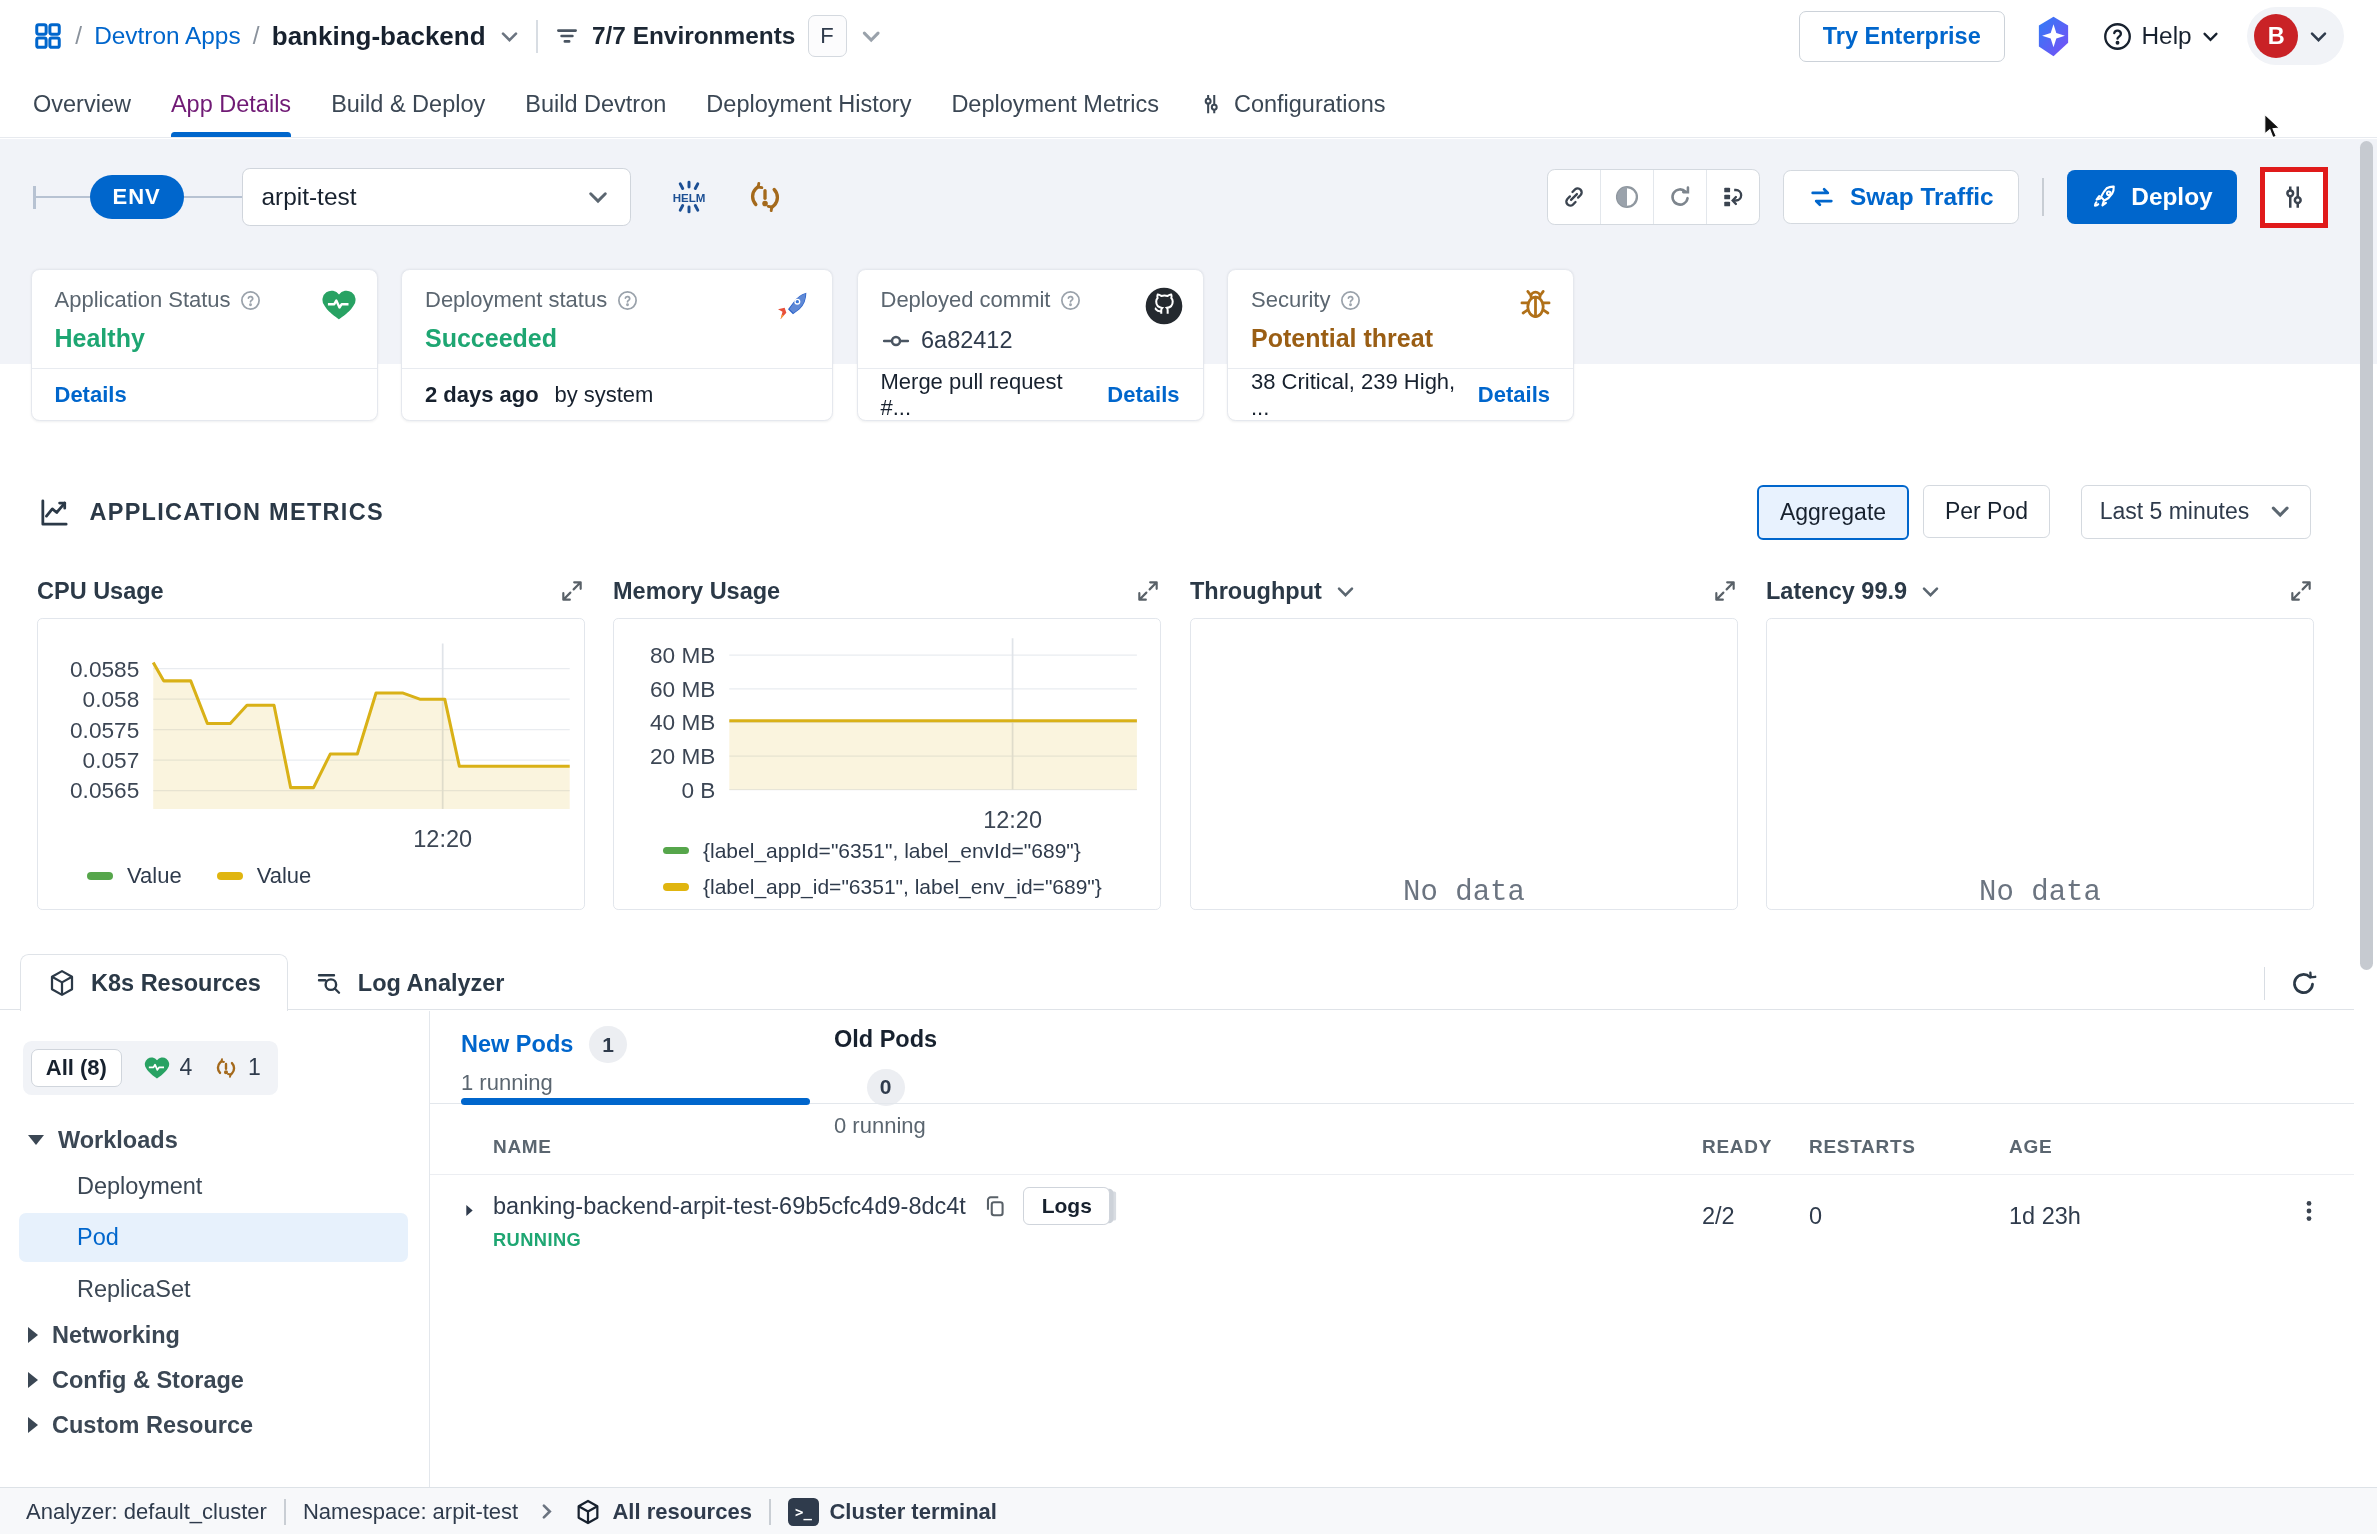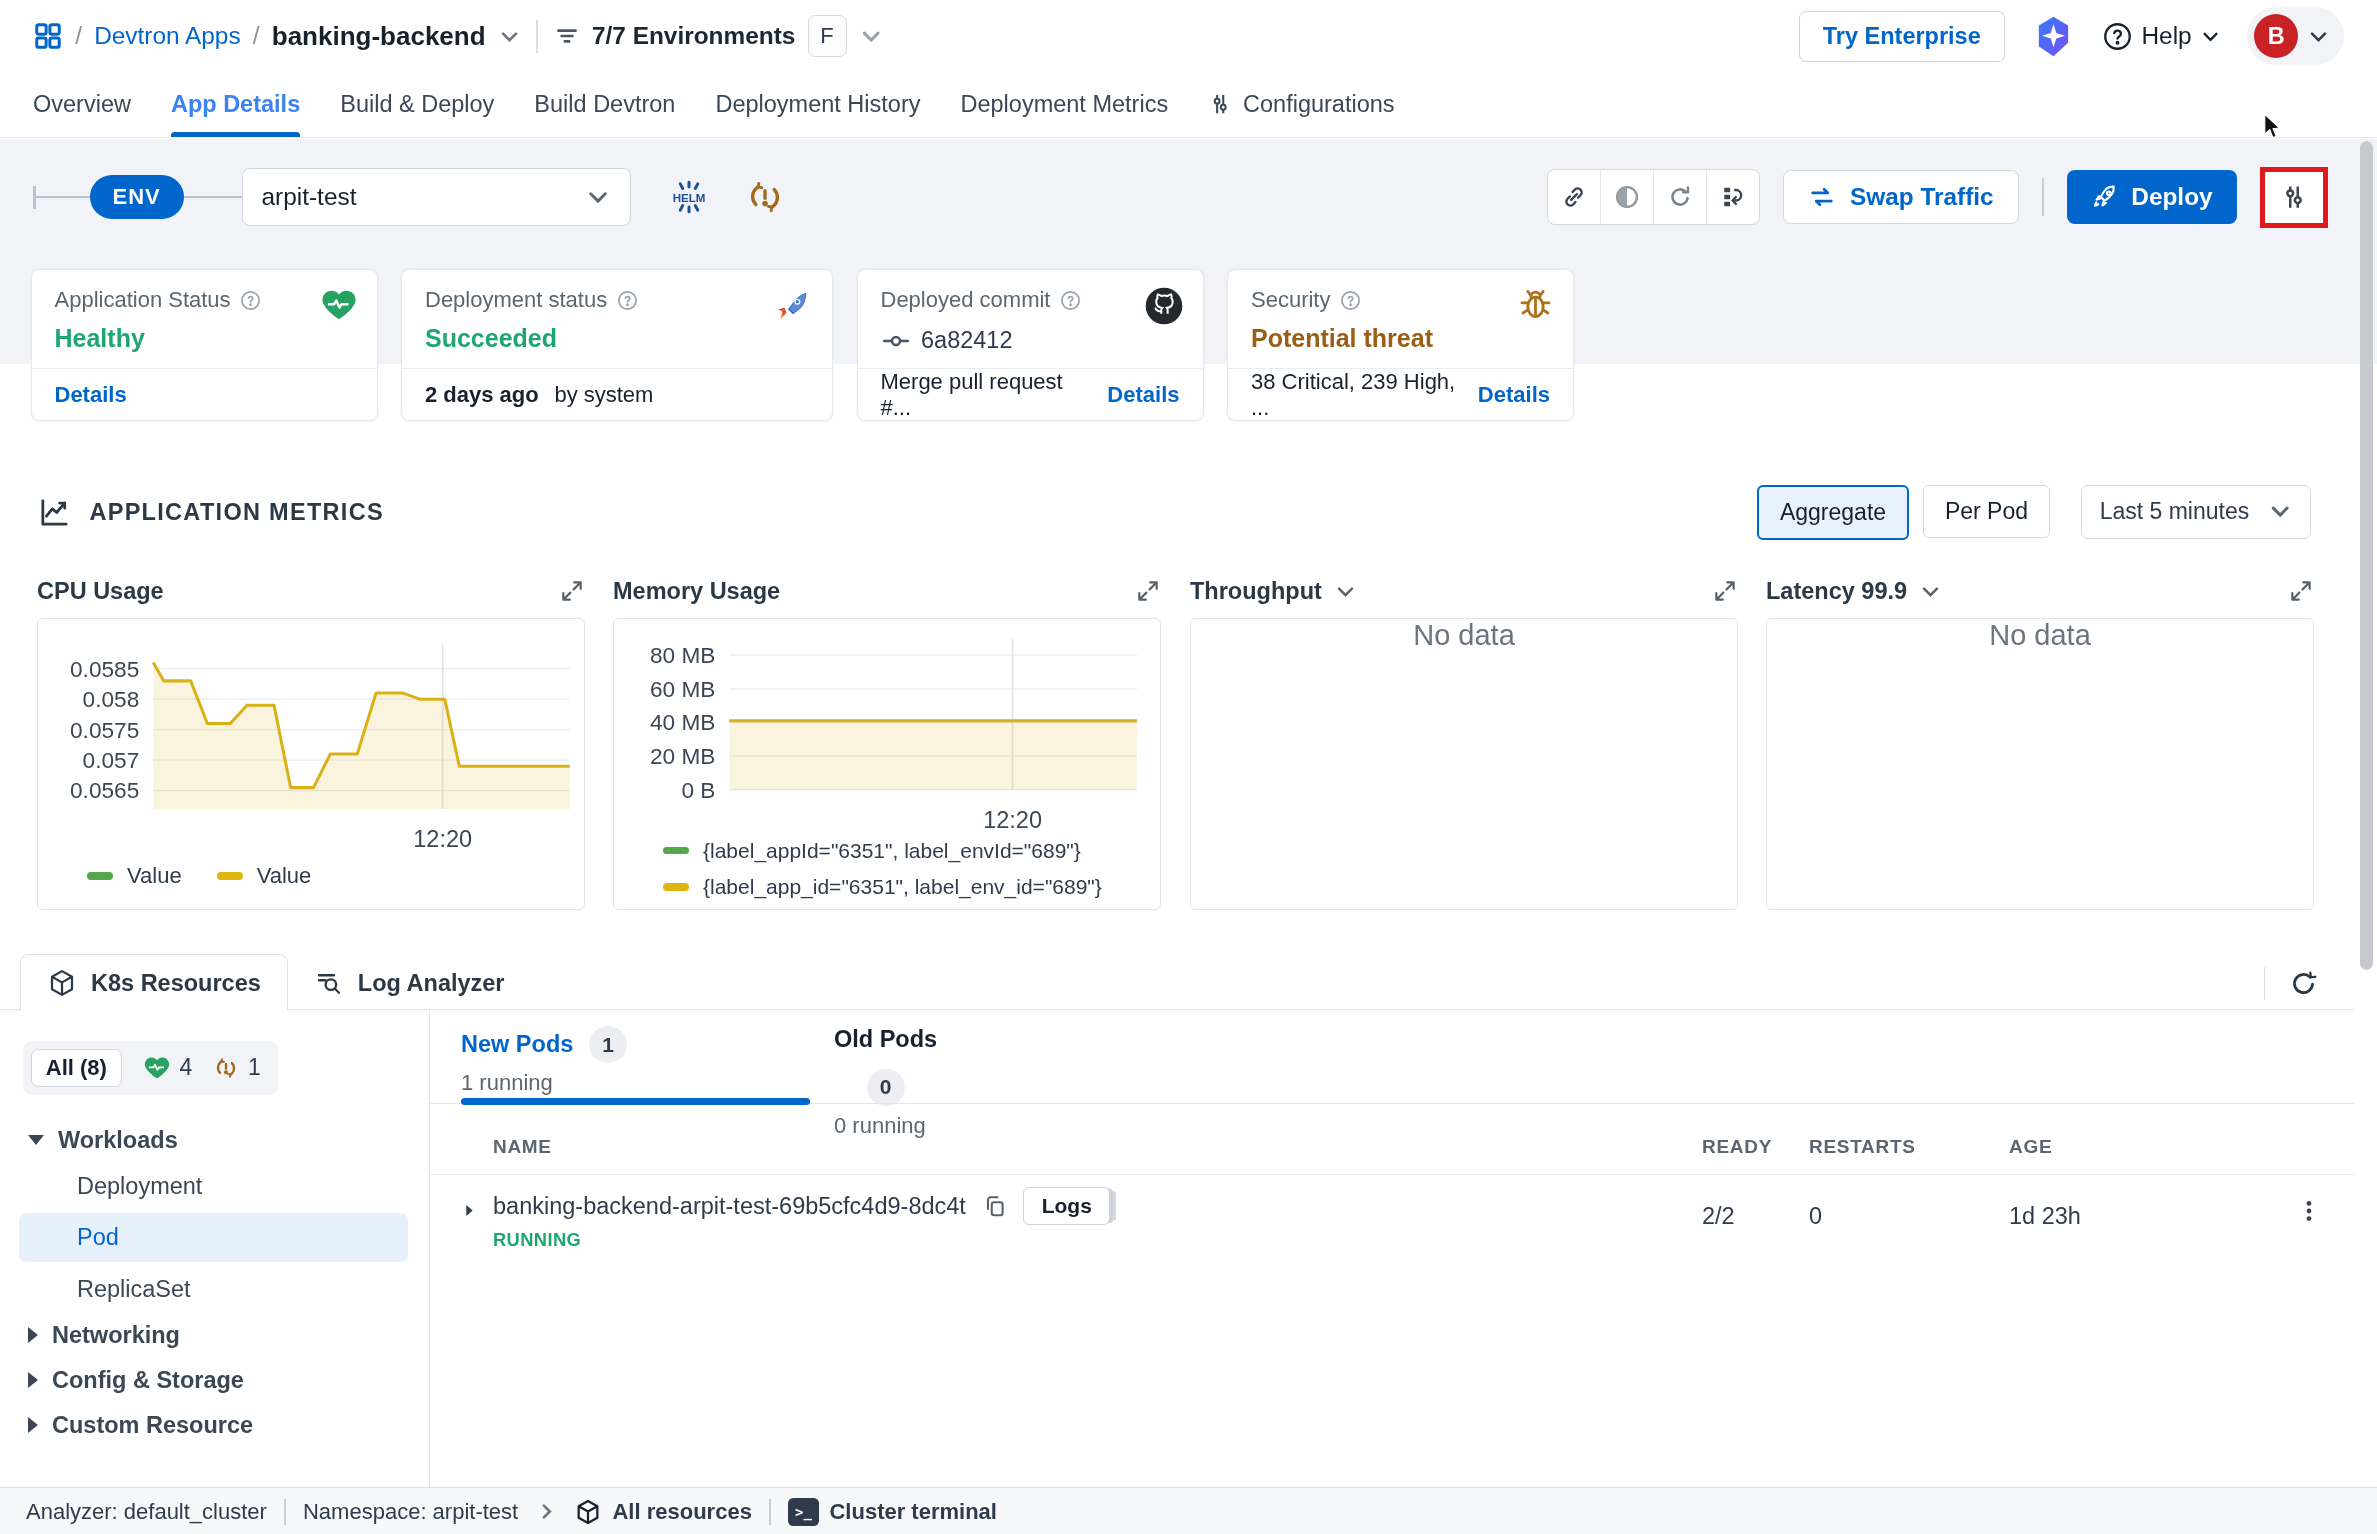--- a/index.html
+++ b/index.html
@@ -20,21 +20,21 @@
   .fchip{width:37px;height:40px;border:1.7px solid #d4d9df;border-radius:7px;display:flex;align-items:center;justify-content:center;font-size:22px;color:#2f3b4c;background:#fcfcfd;}
   .topbar-right{margin-left:auto;display:flex;align-items:center;gap:26px;}
   .btn-enterprise{height:51px;padding:0 23px;border:1.7px solid #ccd2d9;border-radius:7px;background:#fff;color:#0066cc;font-weight:700;font-size:23.5px;display:flex;align-items:center;}
   .helpwrap{display:flex;align-items:center;gap:8.7px;font-size:24.4px;color:#17212e;}
   .avatarpill{height:58px;background:#f1f3f7;border-radius:871px;display:flex;align-items:center;gap:8.7px;padding:0 14px 0 7px;}
   .avatar{width:44px;height:44px;border-radius:50%;background:#c92226;color:#fff;display:flex;align-items:center;justify-content:center;font-weight:700;font-size:23.5px;}
 
   
   .navtabs{position:absolute;top:72px;left:0;right:0;height:66px;display:flex;align-items:center;gap:40px;padding:0 33px;font-size:23.5px;color:#3b4754;border-bottom:0.9px solid #e7eaef;box-sizing:border-box;}
   .navtab{position:relative;height:100%;display:flex;align-items:center;gap:10.5px;}
-  .navtab.active{color:#3b82f6;font-weight:700;}
+  .navtab.active{color:#701a75;font-weight:400;}
   .navtab.active::after{content:"";position:absolute;left:0;right:0;bottom:0;height:5.2px;border-radius:3.5px 3.5px 0 0;background:#0066cc;}
 
   
   .band{position:absolute;top:139px;left:0;right:0;height:225px;background:#f1f3f8;}
 
   
   .envbar{position:absolute;top:162px;left:0;right:0;height:70px;display:flex;align-items:center;padding:0 49px 0 33px;box-sizing:border-box;}
   .tickline{display:flex;align-items:center;}
   .tick{width:2.6px;height:23px;background:#b7c2d2;}
   .hline{height:2.6px;background:#b7c2d2;}
@@ -70,21 +70,21 @@
   .seg{height:51px;border-radius:6.1px;display:flex;align-items:center;padding:0 21px;font-size:23px;}
   .seg.on{border:2.2px solid #0066cc;background:#e8f2fe;color:#17212e;}
   .seg.off{border:1.7px solid #d4d9df;background:#fff;color:#17212e;margin-left:1.7px;}
   .rangesel{height:52px;border:1.7px solid #d4d9df;border-radius:6.1px;background:#fff;display:flex;align-items:center;gap:19px;padding:0 17.4px;font-size:23px;color:#2f3b4c;margin-left:19px;}
 
   
   .chart-col{position:absolute;width:548px;top:571px;}
   .chart-title{height:40px;display:flex;align-items:center;font-size:23.5px;font-weight:600;color:#2b3947;gap:12.2px;}
   .chart-title .spacer{flex:1;}
   .panel{margin-top:7px;height:292px;background:#fff;border:1.3px solid #e2e6ec;border-radius:5.2px;box-sizing:border-box;overflow:hidden;}
-  .panel.empty{display:flex;align-items:flex-start;justify-content:center;font-size:29px;color:#6b7480;}
+  .panel.empty{display:flex;align-items:flex-end;justify-content:center;font-size:29px;color:#6b7480;font-family:Liberation Mono, monospace;}
   .legendrow{display:flex;align-items:center;gap:35px;padding-left:49px;font-size:22px;color:#2f3b4c;}
   .legendcol{display:flex;flex-direction:column;gap:12.2px;padding-left:49px;font-size:21px;color:#2f3b4c;}
   .legenditem{display:flex;align-items:center;gap:14px;}
   .dash{width:26px;height:7.8px;border-radius:4.4px;}
 
   
   .stripline{position:absolute;top:1009px;left:0;right:23px;height:1.3px;background:#dfe3e8;}
   .restabs{position:absolute;top:955px;left:20px;right:58px;height:56px;display:flex;align-items:flex-end;z-index:2;}
   .restab{height:55px;display:flex;align-items:center;gap:14px;padding:0 26px;font-size:23.5px;font-weight:600;color:#2b3947;}
   .restab.active{background:#fff;border:1.3px solid #dfe3e8;border-bottom:none;border-radius:8.7px 8.7px 0 0;height:56px;}

